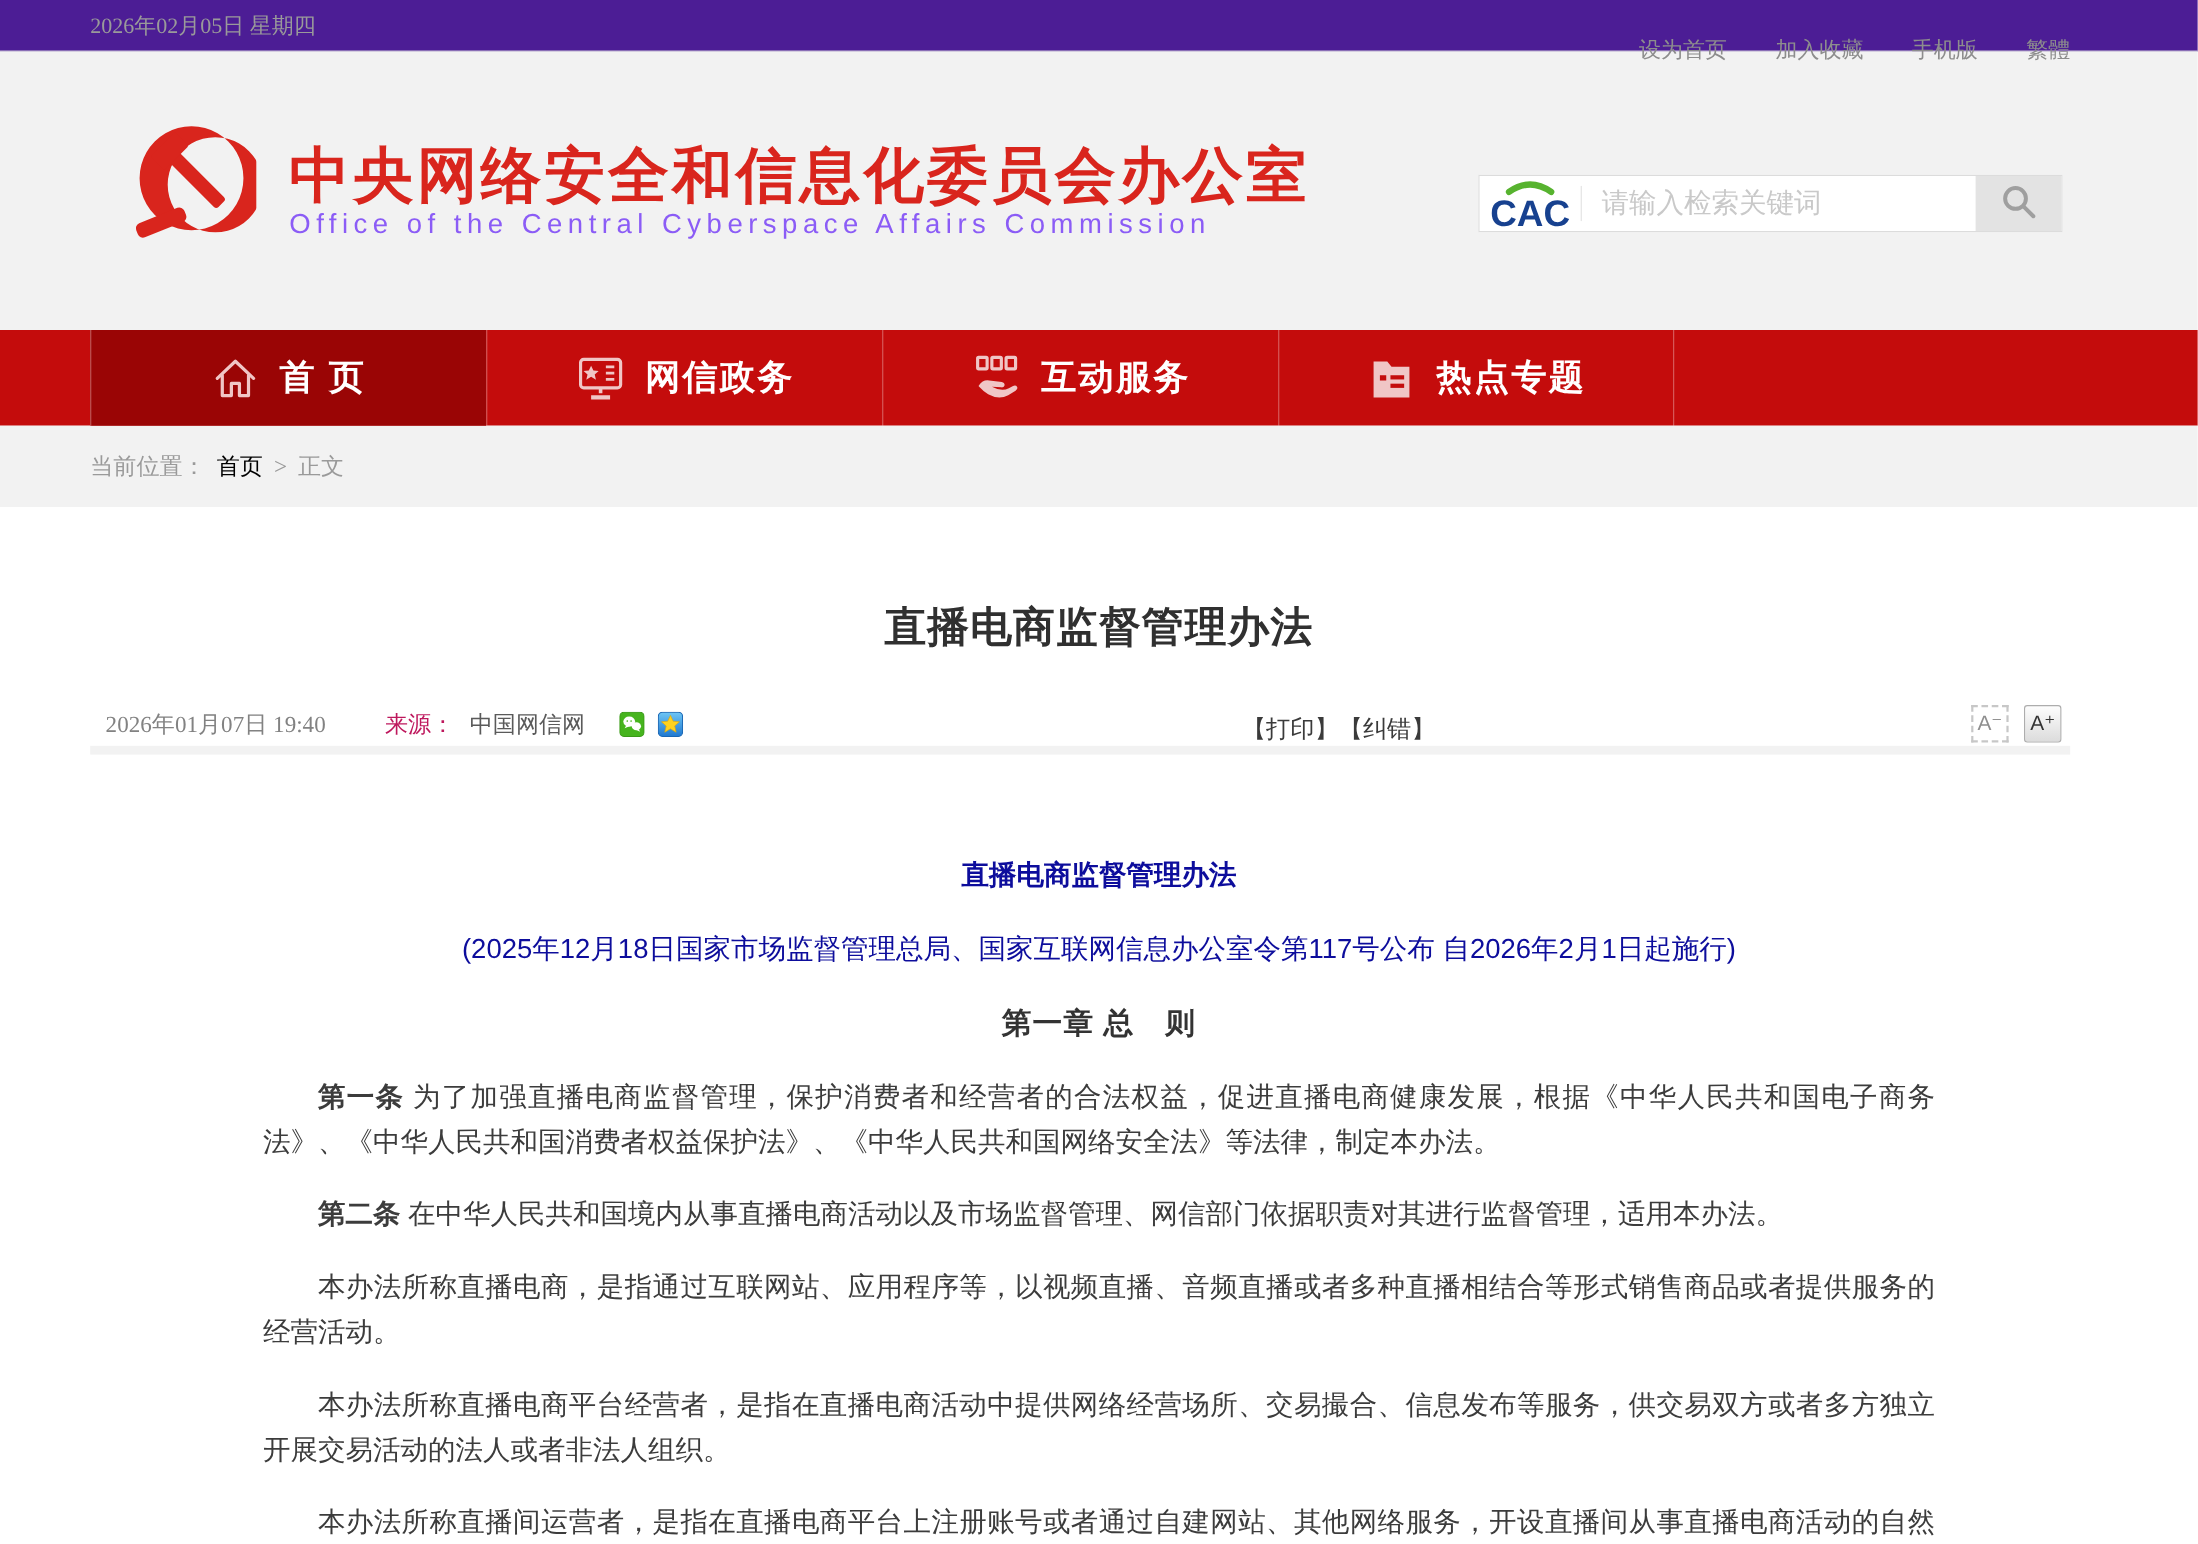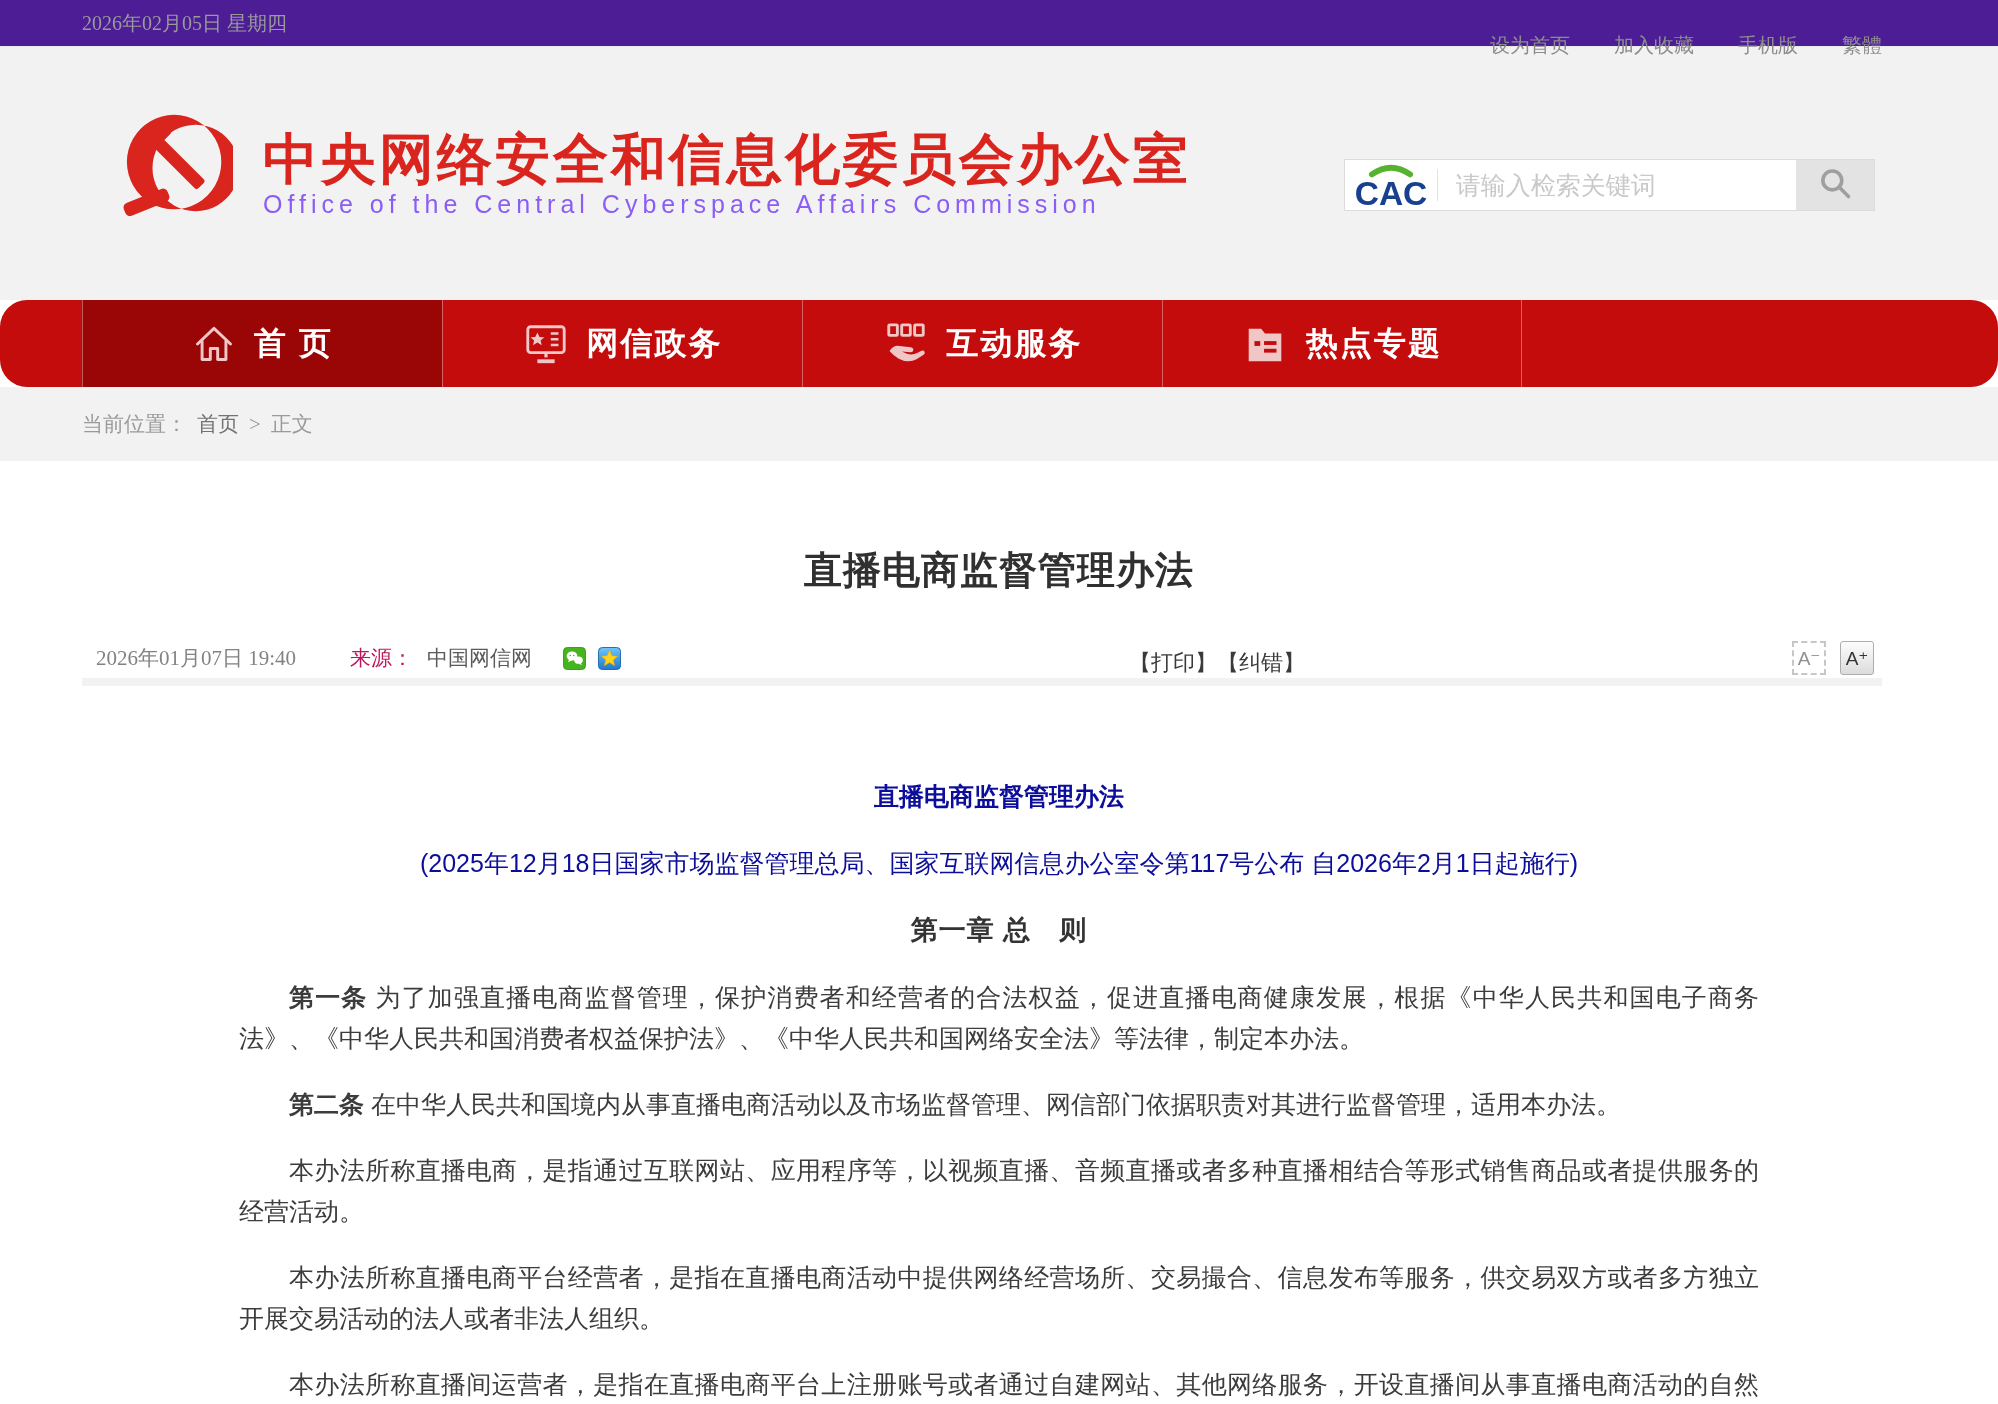--- a/index.html
+++ b/index.html
@@ -27,31 +27,31 @@
   .site-title-en{margin-top:0;font-size:25px;color:#8b5cf6;letter-spacing:5px;white-space:nowrap;}
 
   .search-box{position:absolute;right:7px;top:112px;width:531px;height:52px;background:#fff;border:1px solid #dcdcdc;display:flex;align-items:stretch;box-sizing:border-box;}
   .search-logo{width:112px;display:flex;align-items:center;justify-content:center;}
   .search-divider{width:1px;background:#e2e2e2;margin:9px 0;}
   .search-input{flex:1;border:none;outline:none;background:transparent;font-size:25px;padding:0 18px;color:#444;font-family:"Liberation Sans","DejaVu Sans",sans-serif;}
   .search-input::placeholder{color:#c9c9c9;}
   .search-btn{width:95px;border:none;background:#e3e3e3;display:flex;align-items:center;justify-content:center;cursor:pointer;}
 
   
-  .nav{height:87px;background:#c40c0c;border-radius:27px;}
+  .nav{height:87px;background:#c40c0c;}
   .nav-inner{width:1800px;margin-left:82px;height:100%;display:flex;}
   .nav-item{width:360px;box-sizing:border-box;display:flex;align-items:center;justify-content:center;gap:18px;color:#fff;font-size:32px;font-weight:bold;border-left:1px solid rgba(255,255,255,0.35);cursor:pointer;letter-spacing:2px;}
   .nav-item:last-child{border-right:1px solid rgba(255,255,255,0.35);}
   .nav-item.active{background:#9a0505;}
   .nav-icon{color:#f0c6c6;display:flex;align-items:center;}
 
   
   .breadcrumb-bar{height:74px;background:#f2f2f2;}
   .breadcrumb-bar .container{height:100%;display:flex;align-items:center;gap:10px;color:#9a9a9a;font-size:21px;}
-  .breadcrumb-bar a{color:#737373;text-decoration:none;cursor:pointer;}
+  .breadcrumb-bar a{color:#000000;text-decoration:none;cursor:pointer;}
 
   
   .article{background:#fff;padding-top:84px;}
   .article-title{margin:0;text-align:center;font-size:38px;font-weight:bold;color:#303030;letter-spacing:1px;}
 
   .meta{width:1800px;margin:42px 0 0 82px;height:40px;position:relative;border-bottom:8px solid #f2f2f2;}
   .meta > *{position:absolute;top:0;height:40px;display:flex;align-items:center;}
   .m-date{left:14px;color:#828282;font-size:21px;text-align:right;}
   .m-source{left:268px;gap:14px;font-size:21px;}
   .m-source .src-label{color:#be185d;}

